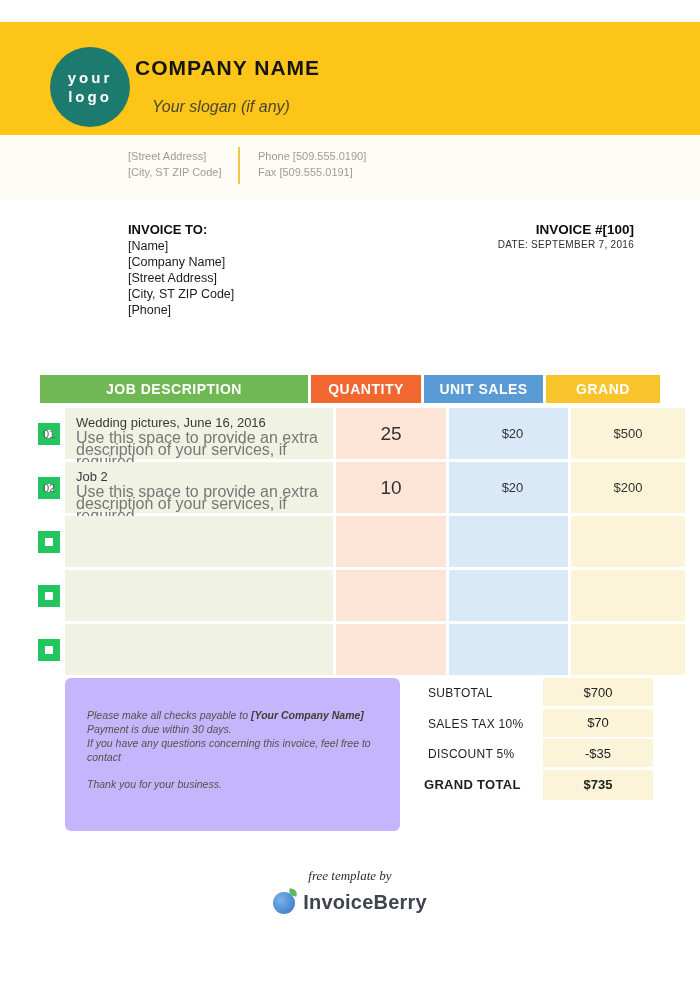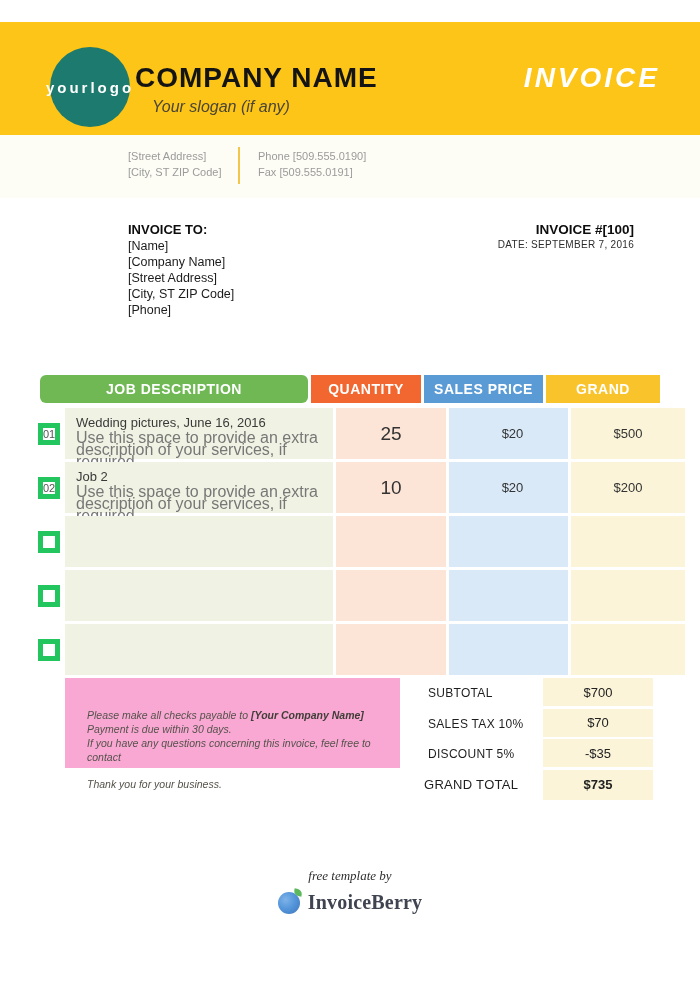--- a/index.html
+++ b/index.html
@@ -8,88 +8,87 @@
     position:relative; width:700px; height:989px; margin:0 auto;
     background:#ffffff; overflow:hidden;
     font-family:"Liberation Sans", sans-serif; color:#222;
   }
   
   .band { position:absolute; left:0; top:22px; width:700px; height:113px; background:#FDC517; }
   .sub-band { position:absolute; left:0; top:135px; width:700px; height:63px; background:#FEFDF5; }
   .logo-circle {
     position:absolute; left:50px; top:25px; width:80px; height:80px;
     border-radius:50%; background:#1D7A6E; color:#fff;
-    display:flex; flex-direction:row; align-items:center; justify-content:center;
+    display:flex; flex-direction:column; align-items:center; justify-content:center;
     font-size:15px; font-weight:bold; letter-spacing:3px; line-height:19px;
   }
-  .company-name { position:absolute; left:135px; top:40px; font-size:28px; font-weight:700; letter-spacing:1px; color:#141414; }
+  .company-name { position:absolute; left:135px; top:34px; font-size:21px; font-weight:700; letter-spacing:1px; color:#141414; }
   .slogan { position:absolute; left:152px; top:76px; font-size:16px; font-style:italic; color:#4a4536; }
   .invoice-title { position:absolute; right:40px; top:40px; font-size:28px; font-style:italic; font-weight:600; letter-spacing:3px; color:#ffffff; }
   
   .contact-left  { position:absolute; left:128px; top:148px; font-size:11px; color:#9B9B9B; line-height:16px; }
   .contact-divider { position:absolute; left:238px; top:147px; width:2px; height:37px; background:#F2C64A; }
   .contact-right { position:absolute; left:258px; top:148px; font-size:11px; color:#9B9B9B; line-height:16px; }
   
   .invoice-to { position:absolute; left:128px; top:222px; font-size:12.5px; color:#1c1c1c; line-height:16px; }
   .invoice-to .heading { font-size:13px; font-weight:bold; color:#0d0d0d; }
   .invoice-meta { position:absolute; right:66px; top:222px; text-align:right; }
   .invoice-meta .num { font-size:13.5px; font-weight:bold; color:#0d0d0d; }
   .invoice-meta .date { font-size:10px; color:#2d2d2d; margin-top:2px; letter-spacing:0.3px; }
   
   .inv-table { position:absolute; left:38px; top:375px; width:622px; }
   .thead { display:flex; gap:3px; padding-left:2px; height:28px; margin-bottom:5px; }
   .th { color:#fff; font-size:14px; font-weight:bold; letter-spacing:0.5px;
         display:flex; align-items:center; justify-content:center; }
-  .th.c1 { width:268px;border-radius:6px; } .th.c2 { width:110px; } .th.c3 { width:119px; } .th.c4 { width:114px; }
+  .th.c1 { width:268px; } .th.c2 { width:110px; } .th.c3 { width:119px; } .th.c4 { width:114px; }
   .trow { display:flex; height:51px; margin-bottom:3px; }
   .numbox { width:22px; height:22px; align-self:center; margin-right:5px;
-            border:5px solid #22c55e; background:#fff; color:#555; font-size:11px;
+            border:7px solid #22c55e; background:#fff; color:#555; font-size:11px;
             display:flex; align-items:center; justify-content:center; flex:none; }
   .cell { flex:none; }
   .cdesc  { width:268px; background:#F0F3E3; padding:7px 11px 0 11px; margin-right:3px; }
   .cqty   { width:110px; background:#FCE5D6; margin-right:3px; display:flex; align-items:center; justify-content:center; font-size:19px; color:#333; }
   .cunit  { width:119px; background:#D9E9F8; margin-right:3px; display:flex; align-items:center; justify-content:center; font-size:13px; color:#333;padding-left:8px; }
   .ctot   { width:114px; background:#FBF4D8; display:flex; align-items:center; justify-content:center; font-size:13px; color:#333; }
   .job-title { font-size:13px; color:#3a3a3a; margin-bottom:2px; }
   .job-desc  { font-size:16px; color:#777; line-height:12px; }
   
   .summary { position:absolute; left:38px; top:678px; width:622px; height:122px; }
-  .notes { position:absolute; left:27px; top:0; width:335px; height:90px; background:#f9a8d4;
-           padding:30px 18px 0 22px; font-style:italic; font-size:10.5px; color:#55524a; line-height:14px; }
+  .notes { position:absolute; left:27px; top:0; width:335px; height:153px; background:#c4b5fd;
+           padding:30px 18px 0 22px; font-style:italic; font-size:10.5px; color:#55524a; line-height:14px;border-radius:6px; }
   .notes b { color:#3f3d36; }
   .notes .thanks { margin-top:13px; }
   .sum-rows { position:absolute; left:362px; top:0; width:253px; }
   .sum-row { display:flex; height:30px; margin-bottom:0.5px; }
   .sum-label { width:143px; display:flex; align-items:center; padding-left:28px; font-size:12px; color:#1e1e1e; letter-spacing:0.3px; background:#fff; }
   .sum-value { width:110px; display:flex; align-items:center; justify-content:center; font-size:13px; color:#222; background:#FBF4D8; border-bottom:2px solid #fff; }
-  .sum-row:last-child .sum-label { font-weight:normal; font-size:13px;padding-left:24px; }
+  .sum-row:last-child .sum-label { font-weight:bold; font-size:13px;padding-left:24px; }
   .sum-row:last-child .sum-value { font-weight:bold; border-bottom:none; }
   
   .branding { position:absolute; left:0; top:868px; width:700px; text-align:center; }
   .tagline { font-family:"Liberation Serif", serif; font-style:italic; font-size:13px; color:#2e2e2e; }
-  .brand-row { margin-top:7px; display:flex; align-items:center; justify-content:center; gap:8px;font-family:Liberation Serif, serif; }
+  .brand-row { margin-top:7px; display:flex; align-items:center; justify-content:center; gap:8px; }
   .berry-icon { position:relative; width:22px; height:22px; border-radius:50%;
                 background:radial-gradient(circle at 35% 35%, #7FB3E8 0%, #5596DB 45%, #4A87CC 70%, #3D6FB5 100%); }
   .berry-leaf { position:absolute; right:-2px; top:-3px; width:8px; height:7px; background:#5CB85C;
                 border-radius:0 70% 0 70%; transform:rotate(10deg); }
   .brand-name { font-size:20px; font-weight:600; color:#3F4450; letter-spacing:0.2px; }
 </style>
 </head>
 <body>
 
 <div class="page">
 
   <div class="band">
     <div class="logo-circle">
       <span>your</span>
       <span>logo</span>
     </div>
     <div class="company-name">COMPANY NAME</div>
     <div class="slogan">Your slogan (if any)</div>
-    <div class="invoice-title">INVOICE</div>
   </div>
   <div class="sub-band"></div>
 
   <div class="contact-left">
     <div>[Street Address]</div>
     <div>[City, ST ZIP Code]</div>
   </div>
   <div class="contact-divider"></div>
   <div class="contact-right">
     <div>Phone [509.555.0190]</div>
@@ -106,21 +105,21 @@
   </div>
   <div class="invoice-meta">
     <div class="num">INVOICE #[100]</div>
     <div class="date">DATE: SEPTEMBER 7, 2016</div>
   </div>
 
   <div class="inv-table">
     <div class="thead">
       <div class="th c1" style="background-color: rgb(111, 184, 84);">JOB DESCRIPTION</div>
       <div class="th c2" style="background-color: rgb(242, 103, 47);">QUANTITY</div>
-      <div class="th c3" style="background-color: rgb(91, 155, 213);">SALES PRICE</div>
+      <div class="th c3" style="background-color: rgb(91, 155, 213);">UNIT SALES</div>
       <div class="th c4" style="background-color: rgb(249, 195, 43);">GRAND</div>
     </div>
 
     <div class="trow">
       <div class="numbox">01</div>
       <div class="cell cdesc">
         <div class="job-title">Wedding pictures, June 16, 2016</div>
         <div class="job-desc">Use this space to provide an extra description of your services, if required.</div>
       </div>
       <div class="cell cqty">25</div>

